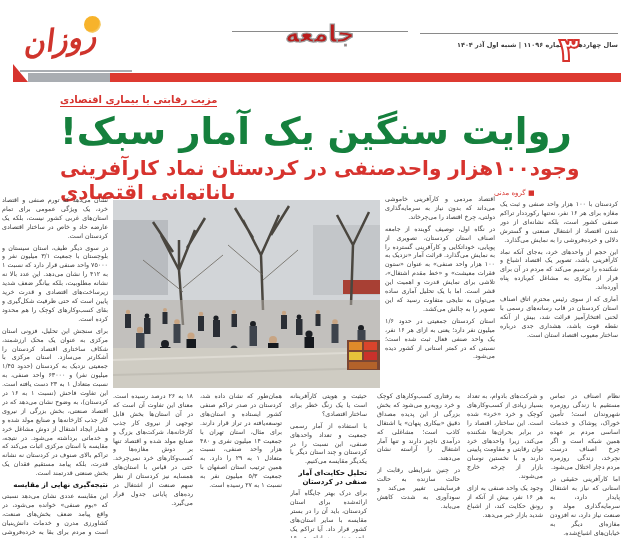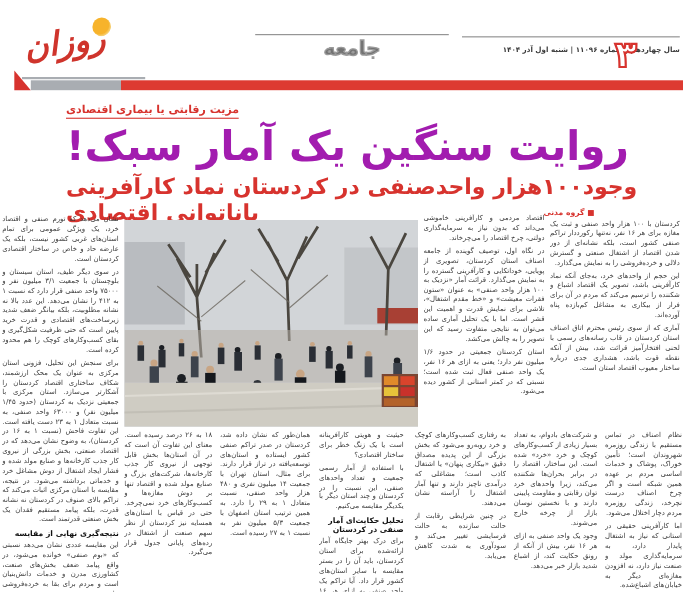--- a/index.html
+++ b/index.html
@@ -13,35 +13,35 @@
              color:#cf342c;transform:rotate(-7deg);letter-spacing:-1px;white-space:nowrap;}
   .logo-swoosh{position:absolute;left:2px;top:44px;width:112px;height:12px;
                border-bottom:2px solid #a9adb2;border-radius:0 0 60%/14px 60%/14px;}
   .date-line{position:absolute;right:3px;top:21px;font-size:6.5px;font-weight:bold;color:#3c3c3c;
              letter-spacing:0;margin-top:20px;}
   .date-rule{position:absolute;left:420px;top:33px;width:198px;height:1px;background:#8a8a8a;}
   .page-number{position:absolute;left:552px;top:30px;width:34px;text-align:center;
                font-size:33px;font-weight:bold;color:#fff;
                -webkit-text-stroke:2px #d7332e;line-height:40px;}
   .section-rule{position:absolute;left:232px;top:31px;width:176px;height:1px;background:#8a8a8a;}
-  .section-title{position:absolute;left:232px;top:34px;width:176px;text-align:center;
-                 font-size:18px;font-weight:bold;color:#737373;-webkit-text-stroke:1.2px #9a9a9a;}
+  .section-title{position:absolute;left:232px;top:20px;width:176px;text-align:center;
+                 font-size:24px;font-weight:bold;color:#b91c1c;-webkit-text-stroke:1.2px #9a9a9a;}
   .red-bar{position:absolute;left:110px;top:73px;width:511px;height:9px;background:#dd3a31;}
   .gray-bar{position:absolute;left:28px;top:73px;width:82px;height:9px;background:#a9adb2;}
   .bar-triangle{position:absolute;left:13px;top:64px;width:0;height:0;
                 border-left:0 solid transparent;border-right:15px solid transparent;
                 border-bottom:18px solid #d7332e;}
   
   .headline-block{position:absolute;left:60px;top:88px;width:542px;text-align:left;}
   .kicker{display:inline-block;font-size:10px;font-weight:bold;color:#d7332e;
           border-bottom:1px solid #d7332e;padding-bottom:1px;}
-  .headline{margin-top:2px;font-size:37px;line-height:1.25;font-weight:bold;color:#a21caf;
+  .headline{margin-top:2px;font-size:37px;line-height:1.25;font-weight:bold;color:#15803d;
             letter-spacing:-1px;}
   .subheadline{margin-top:1px;font-size:20px;font-weight:bold;color:#d7332e;letter-spacing:-.5px;}
-  .byline{position:absolute;left:494px;top:189px;font-size:7px;font-weight:bold;color:#d7332e;
+  .byline{position:absolute;left:494px;top:189px;font-size:7px;font-weight:normal;color:#d7332e;
           white-space:nowrap;}
   
   .bodytext{font-size:6.3px;line-height:8.9px;color:#3a3a3a;text-align:justify;
             text-justify:inter-word;}
   .bodytext p{margin:0 0 3px 0;}
   .col{position:absolute;overflow:hidden;}
   .col-left {left:2px;  top:196px;width:106px;height:342px;}
   .col-a    {left:385px;top:195px;width:110px;height:193px;}
   .col-b    {left:500px;top:200px;width:118px;height:188px;}
   .bc1{left:550px;top:392px;width:70px;height:146px;}

